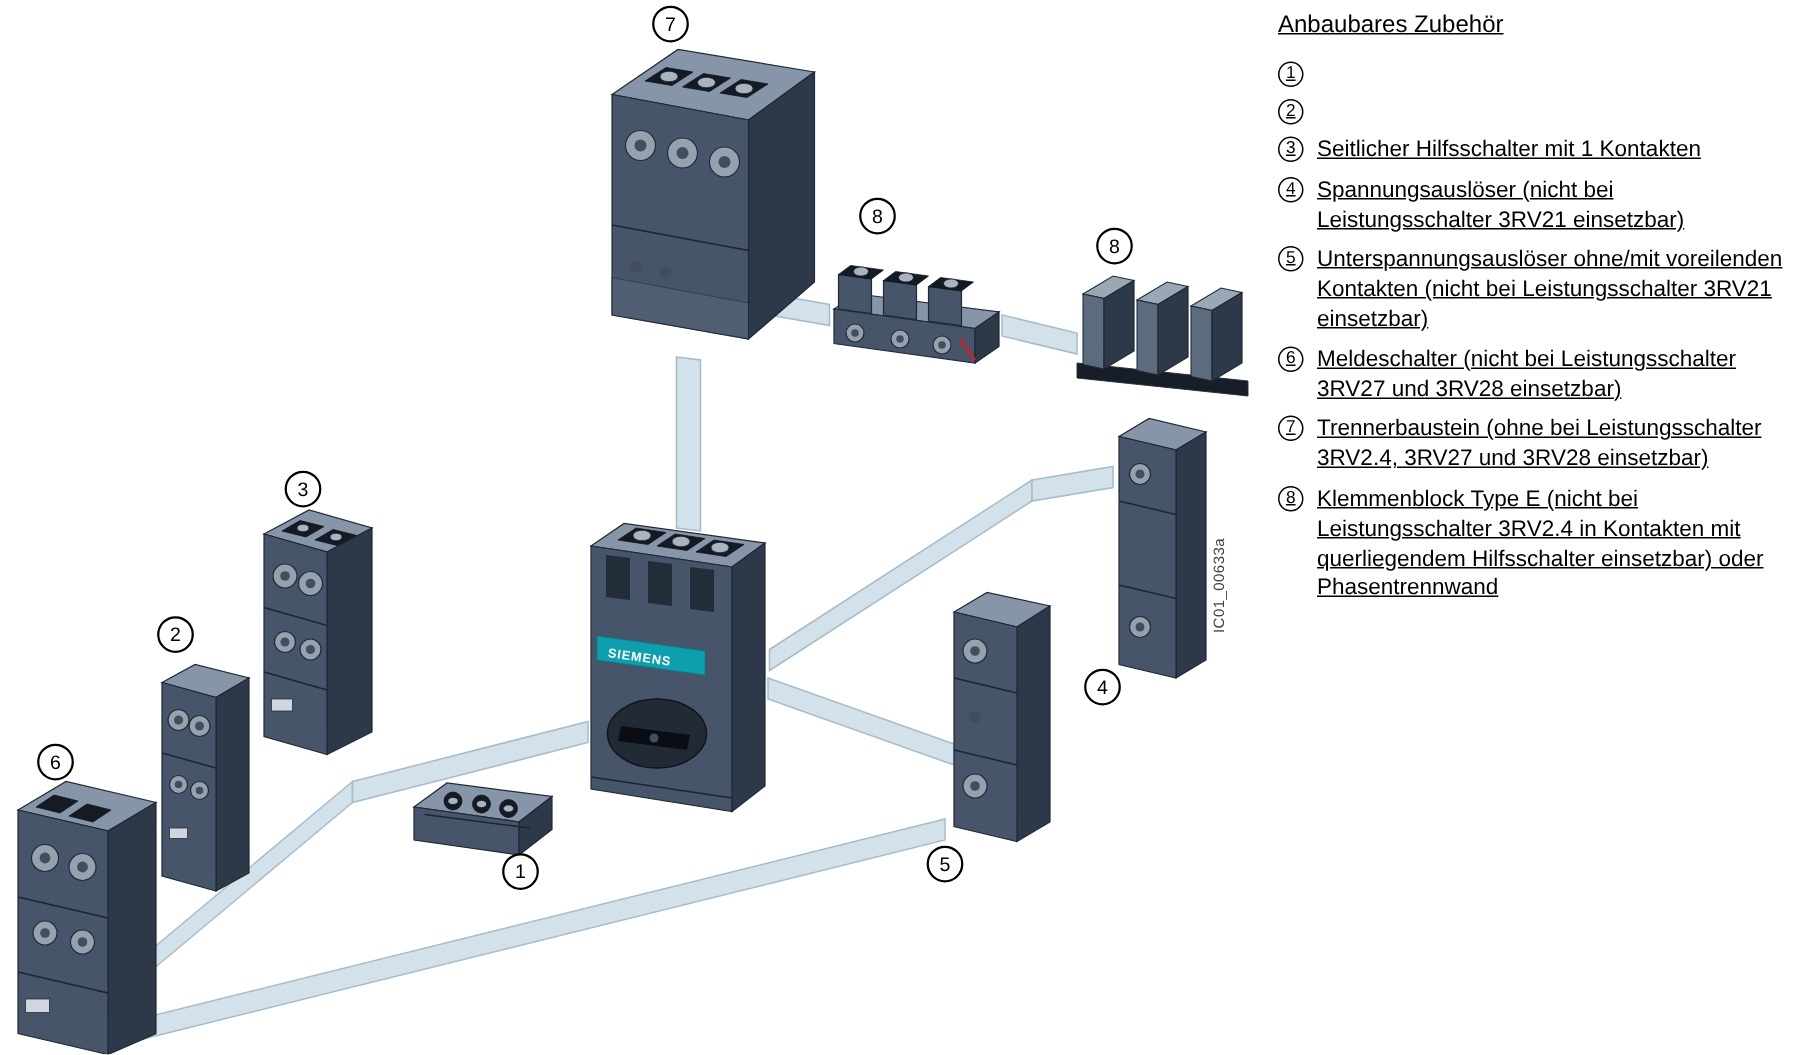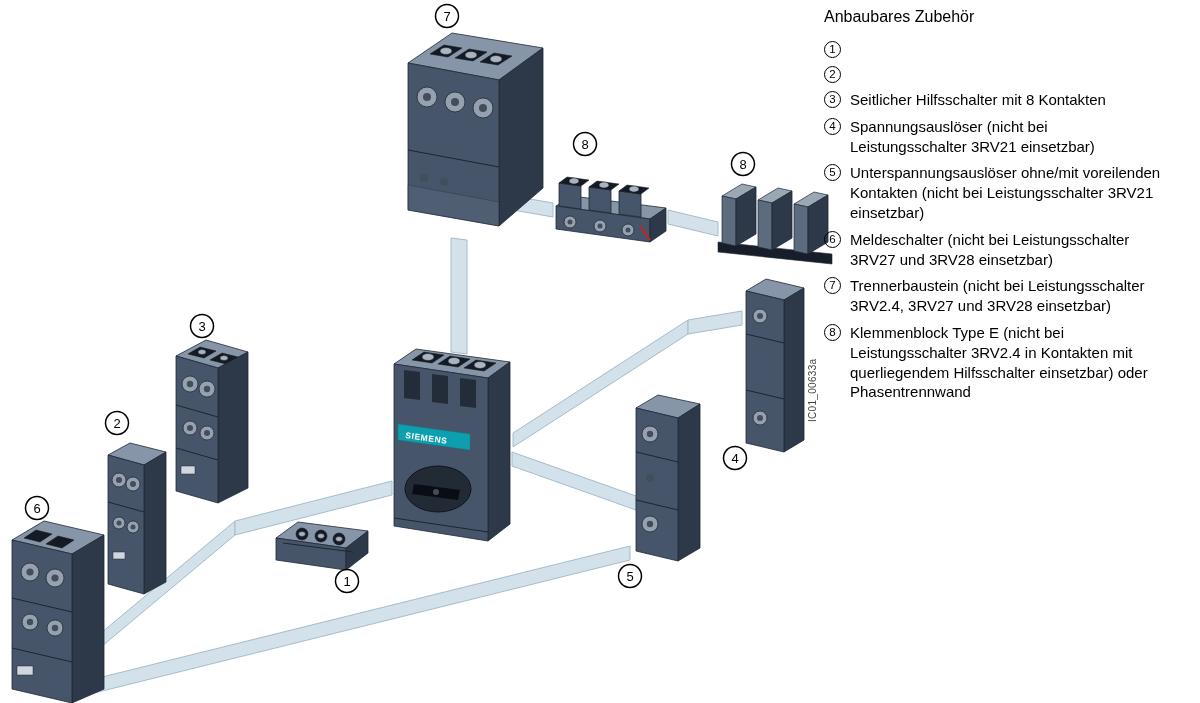--- a/index.html
+++ b/index.html
@@ -26,21 +26,21 @@
   .divline    { stroke:#1d2530; stroke-width:1; fill:none; }
   .band       { fill:var(--band_blue,#d2e1ea); stroke:var(--band_edge,#a6bcca); stroke-width:1; }
   .teal       { fill:var(--siemens_teal,#0e9fae); stroke:#0a7c88; stroke-width:.5; }
   .brand      { font-size:8.5px; fill:#ffffff; letter-spacing:.6px; font-weight:bold; }
   .figcode    { font-size:10px; fill:#444; letter-spacing:.3px; }
   .redmark    { stroke:#cc2222; stroke-width:2; fill:none; }
   .callout circle { fill:#ffffff; stroke:#000000; stroke-width:1.5; }
   .callout text   { font-size:13px; text-anchor:middle; fill:var(--text_color,#000); }
 
   
-  .legend { position:absolute; left:824px; top:8px; width:342px; color:var(--text_color,#000); }
+  .legend { position:absolute; left:852px; top:8px; width:342px; color:var(--text_color,#000);text-decoration:underline; }
   .legend-title { font-size:16px; margin:0 0 14px 0; }
   .legend-item { display:flex; gap:9px; margin-bottom:7px; font-size:15px; line-height:1.32; }
   .num-badge {
     flex:0 0 auto; width:17px; height:17px; box-sizing:border-box;
     border:1.4px solid #000; border-radius:50%;
     font-size:11.5px; line-height:14.5px; text-align:center; margin-top:1px;
   }
   .legend-text { display:block; }
 </style>
 </head>
@@ -278,37 +278,37 @@
     <div class="legend-title">Anbaubares Zubehör</div>
 
     <div class="legend-item">
       <span class="num-badge">1</span>
     </div>
     <div class="legend-item">
       <span class="num-badge">2</span>
     </div>
     <div class="legend-item">
       <span class="num-badge">3</span>
-      <span class="legend-text">Seitlicher Hilfsschalter mit 8 Kontakten</span>
+      <span class="legend-text">Seitlicher Hilfsschalter mit 1 Kontakten</span>
     </div>
     <div class="legend-item">
       <span class="num-badge">4</span>
       <span class="legend-text">Spannungsauslöser (nicht bei Leistungsschalter 3RV21 einsetzbar)</span>
     </div>
     <div class="legend-item">
       <span class="num-badge">5</span>
       <span class="legend-text">Unterspannungsauslöser ohne/mit voreilenden Kontakten (nicht bei Leistungsschalter 3RV21 einsetzbar)</span>
     </div>
     <div class="legend-item">
       <span class="num-badge">6</span>
       <span class="legend-text">Meldeschalter (nicht bei Leistungsschalter 3RV27 und 3RV28 einsetzbar)</span>
     </div>
     <div class="legend-item">
       <span class="num-badge">7</span>
-      <span class="legend-text">Trennerbaustein (nicht bei Leistungsschalter 3RV2.4, 3RV27 und 3RV28 einsetzbar)</span>
+      <span class="legend-text">Trennerbaustein (ohne bei Leistungsschalter 3RV2.4, 3RV27 und 3RV28 einsetzbar)</span>
     </div>
     <div class="legend-item">
       <span class="num-badge">8</span>
       <span class="legend-text">Klemmenblock Type E (nicht bei Leistungsschalter 3RV2.4 in Kontakten mit querliegendem Hilfsschalter einsetzbar) oder Phasentrennwand</span>
     </div>
   </div>
 
 </div>
 
 </body></html>

